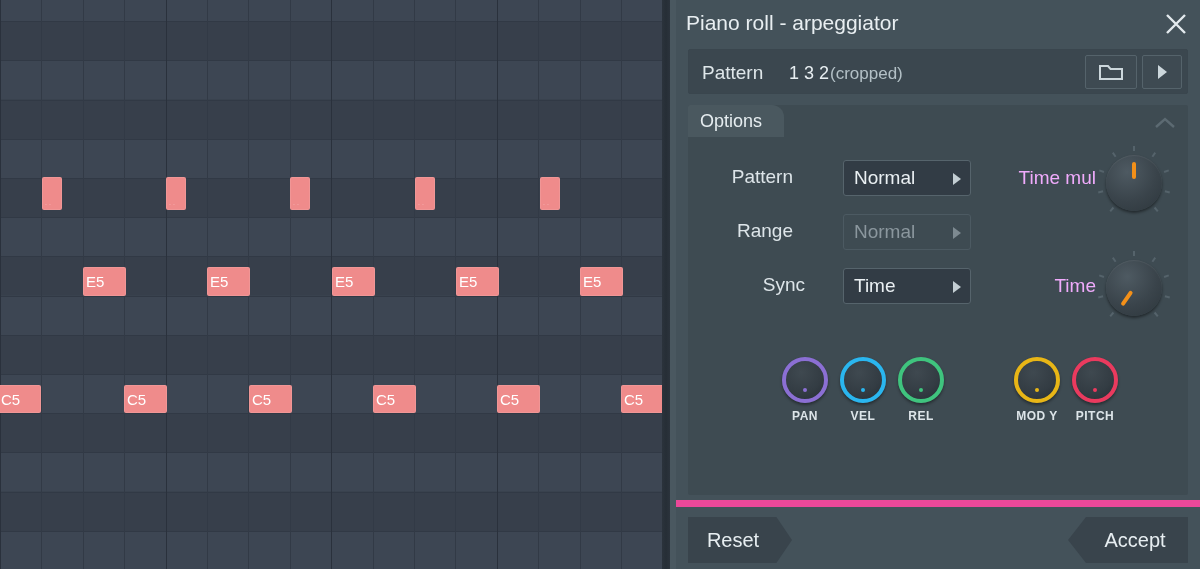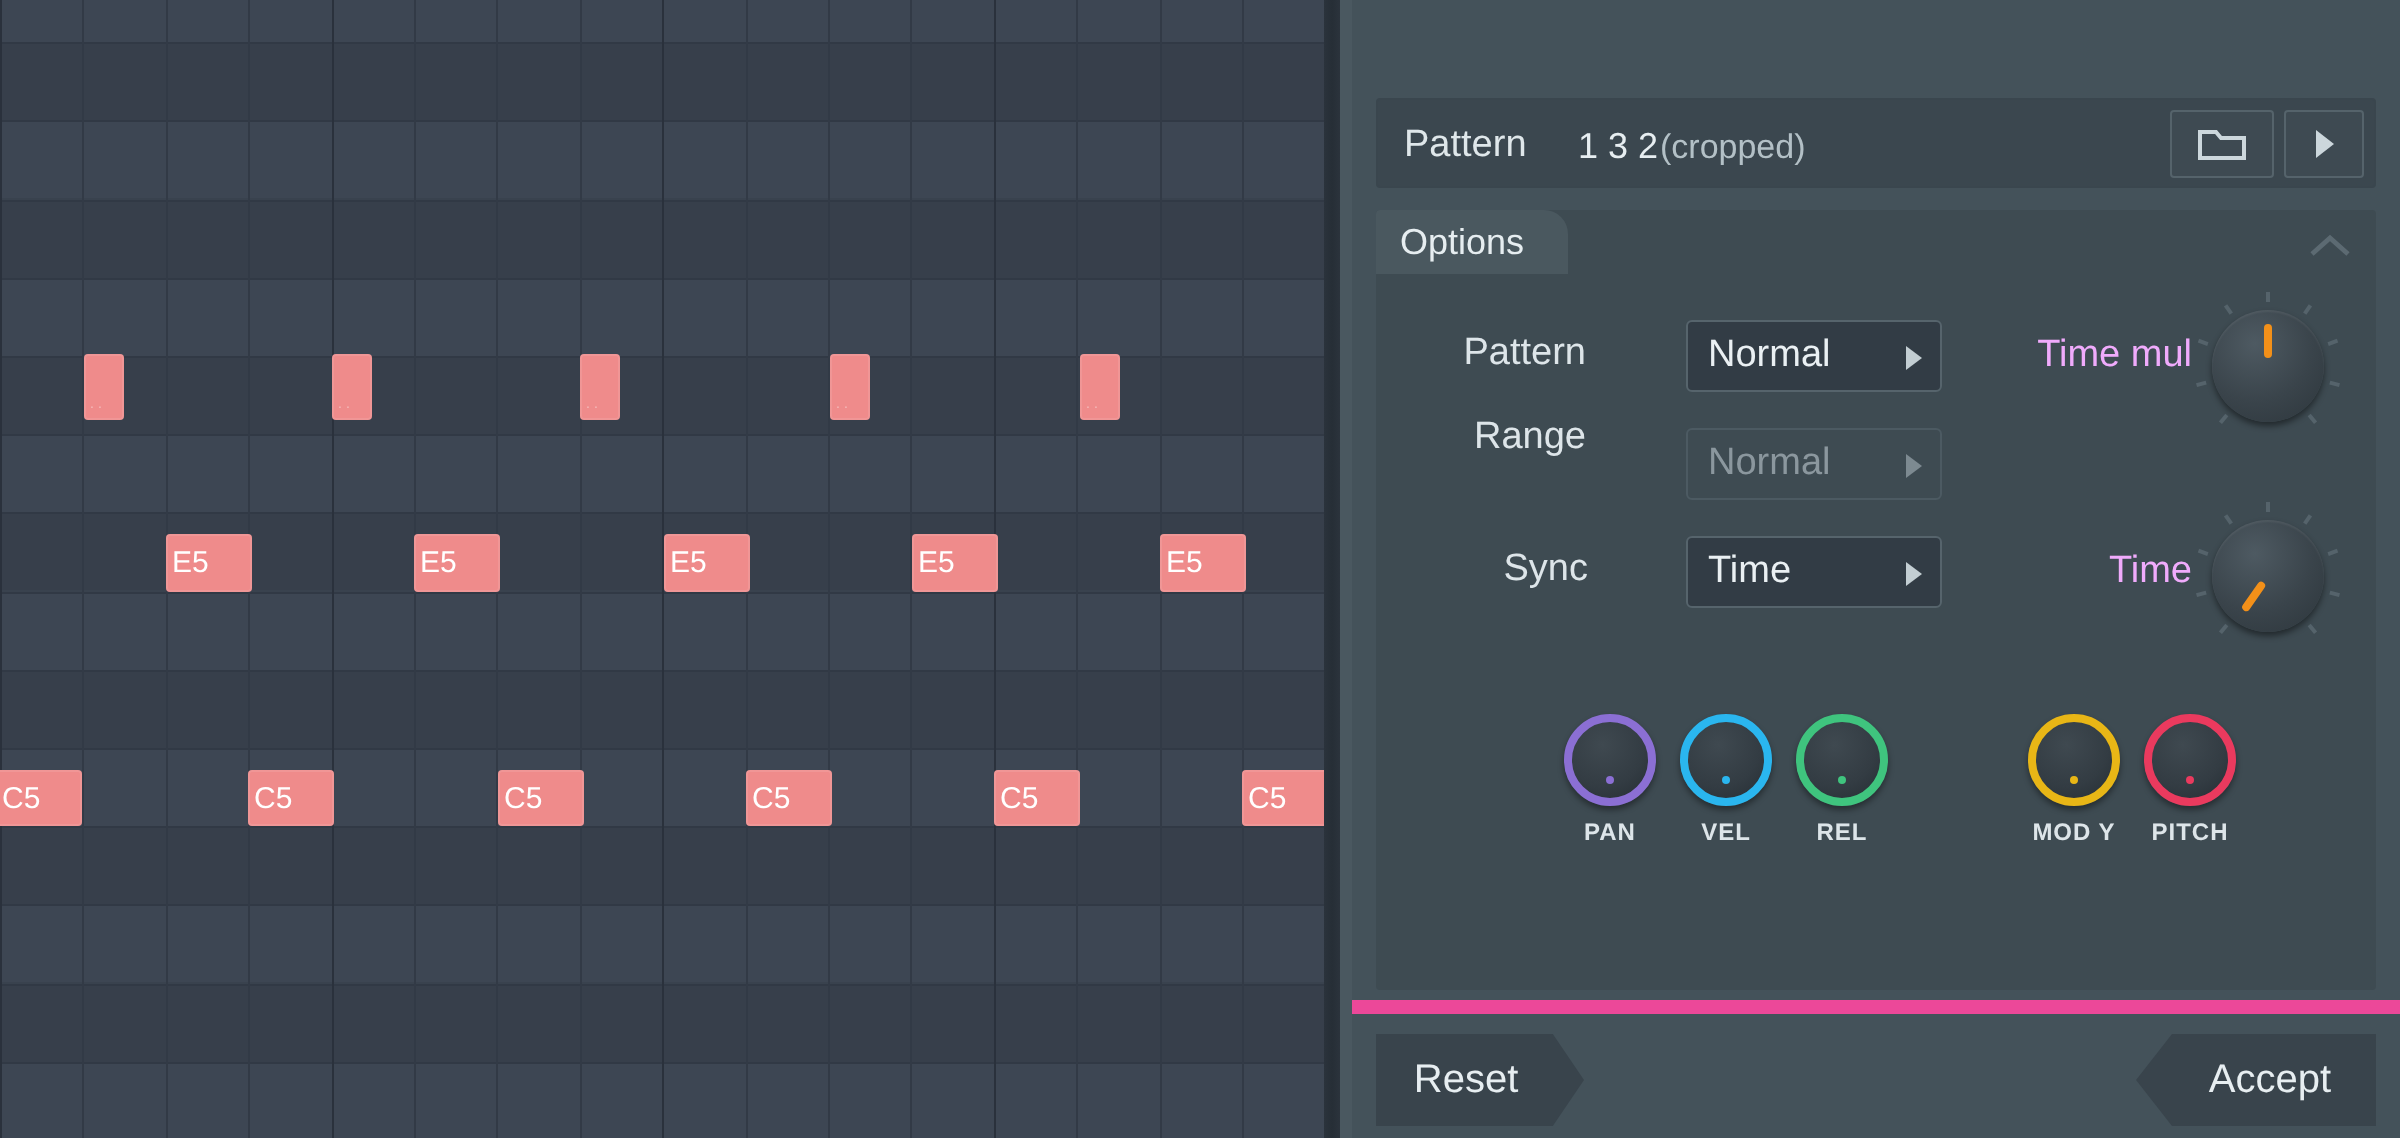--- a/index.html
+++ b/index.html
@@ -181,20 +181,28 @@
         <div class="note" style="left: 373px; top: 385px; width: 43px; height: 28px; background: rgb(239, 139, 139);">C5</div>
         <div class="note" style="left: 497px; top: 385px; width: 43px; height: 28px; background: rgb(239, 139, 139);">C5</div>
         <div class="note" style="left: 621px; top: 385px; width: 43px; height: 28px; background: rgb(239, 139, 139);">C5</div>
       </div>
   </div>
   <div id="rollEdge"></div>
   <div id="rollSep"></div>
 
   <div id="dialog">
 
+    <div id="titlebar">
+      <div id="title">Piano roll - arpeggiator</div>
+      <div id="closebtn">
+        <svg width="28" height="26" viewBox="0 0 28 26">
+          <path d="M5 4 L23 22 M23 4 L5 22" stroke="#e3eaee" stroke-width="2.4" fill="none"></path>
+        </svg>
+      </div>
+    </div>
 
     <div id="patternbar">
       <div id="patlabel">Pattern</div>
       <div id="patvalue">1 3 2</div>
       <div id="patcrop">(cropped)</div>
       <div id="folderbtn" class="hdrbtn">
         <svg width="26" height="20" viewBox="0 0 26 20">
           <path d="M2 17 V4 H10 L12.5 7 H24 V17 Z" fill="none" stroke="#ccd7dc" stroke-width="2"></path>
         </svg>
       </div>
@@ -214,26 +222,26 @@
         </svg>
       </div>
     </div>
 
     <div id="fields" style="position: absolute; left: 12px; top: 0px; width: 500px; height: 400px;">
         <div class="fieldlabel" style="left: 0px; width: 105px; top: 166px; position: absolute;">Pattern</div>
         <div class="dropdown" style="left: 155px; top: 160px; width: 128px;">
           <div class="dd-text">Normal</div>
           <div class="dd-arrow"></div>
         </div>
-        <div class="fieldlabel" style="left: 0px; width: 105px; top: 208px; position: absolute;">Range</div>
+        <div class="fieldlabel" style="left: 0px; width: 105px; top: 220px; position: absolute;">Range</div>
         <div class="dropdown disabled" style="left: 155px; top: 214px; width: 128px;">
           <div class="dd-text">Normal</div>
           <div class="dd-arrow"></div>
         </div>
-        <div class="fieldlabel" style="left: 1px; width: 105px; top: 274px; position: absolute;">Sync</div>
+        <div class="fieldlabel" style="left: 12px; width: 105px; top: 274px; position: absolute;">Sync</div>
         <div class="dropdown" style="left: 155px; top: 268px; width: 128px;">
           <div class="dd-text">Time</div>
           <div class="dd-arrow"></div>
         </div>
       </div>
 
     <div id="rangebox">
       
     </div>
 

